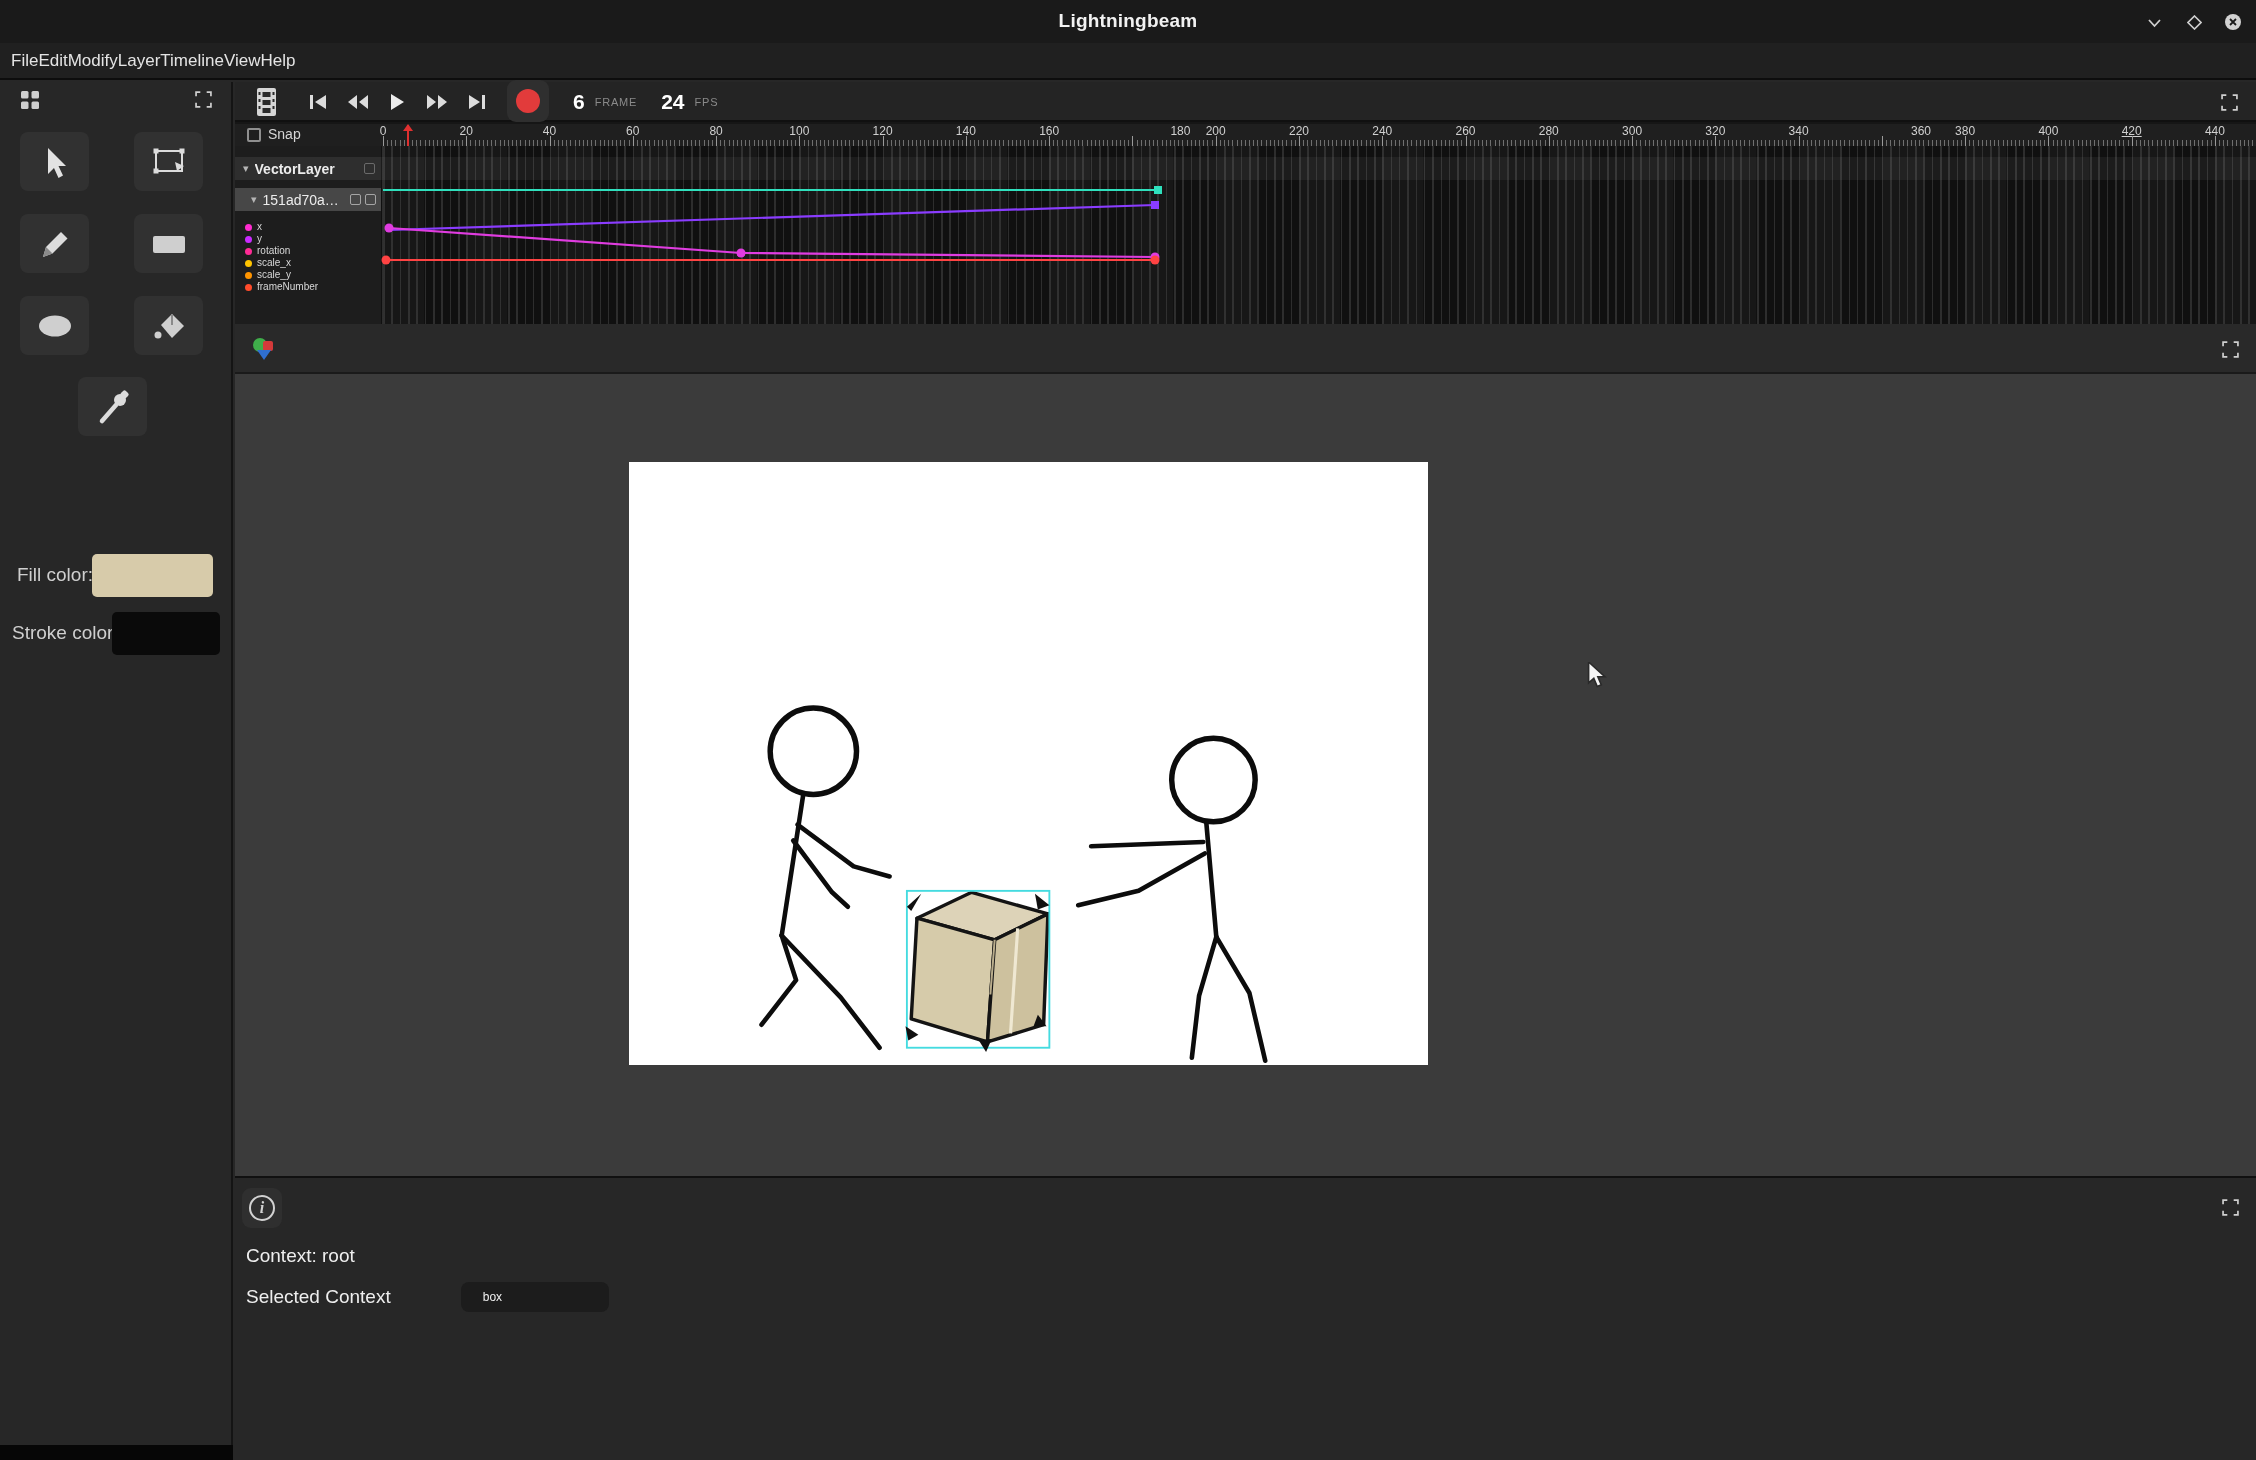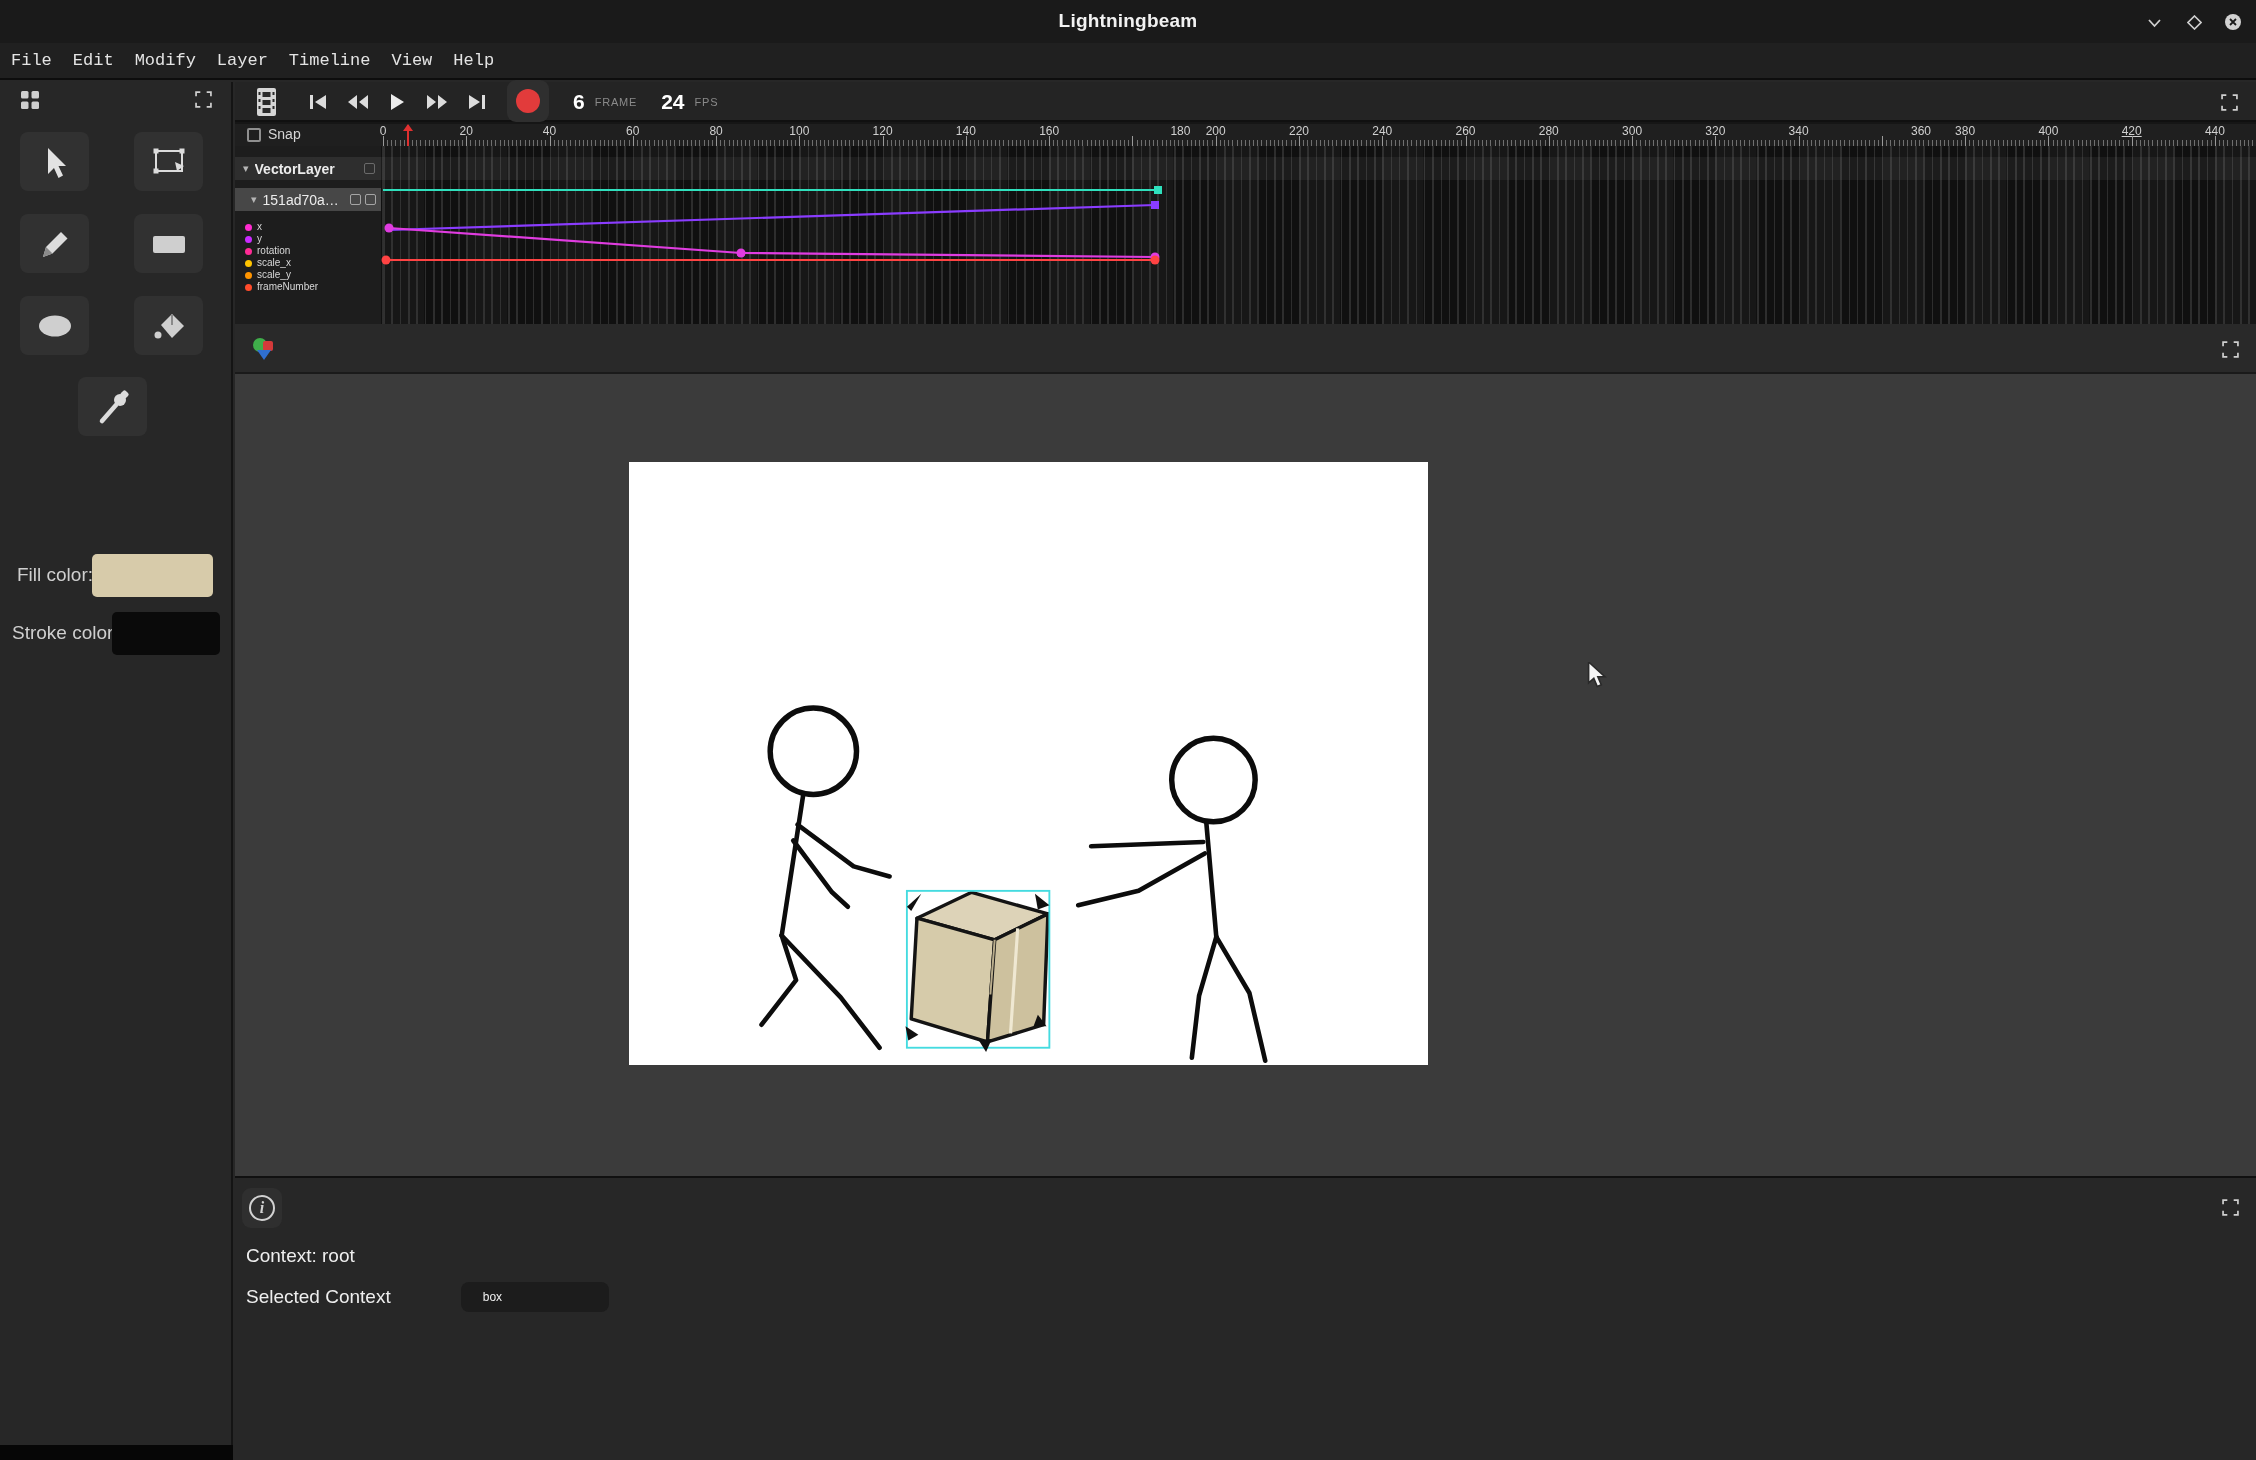--- a/index.html
+++ b/index.html
@@ -102,21 +102,21 @@
     </div>
     <div class="win-btn abs" style="left:2222px;">
       <svg width="18" height="18" viewBox="0 0 18 18">
           <circle cx="9" cy="9" r="8" fill="#d2d2d2"></circle>
           <path d="M6 6 L12 12 M12 6 L6 12" stroke="#1a1a1a" stroke-width="1.8"></path>
         </svg>
     </div>
   </div>
 
   <div id="menubar" class="abs">
-    <span id="menu-items" style="display:flex; gap:21px;font-family:Liberation Mono, monospace;">
+    <span id="menu-items" style="display:flex; ">
         <span class="menu-item">File</span>
         <span class="menu-item">Edit</span>
         <span class="menu-item">Modify</span>
         <span class="menu-item">Layer</span>
         <span class="menu-item">Timeline</span>
         <span class="menu-item">View</span>
         <span class="menu-item">Help</span>
       </span>
   </div>
 

